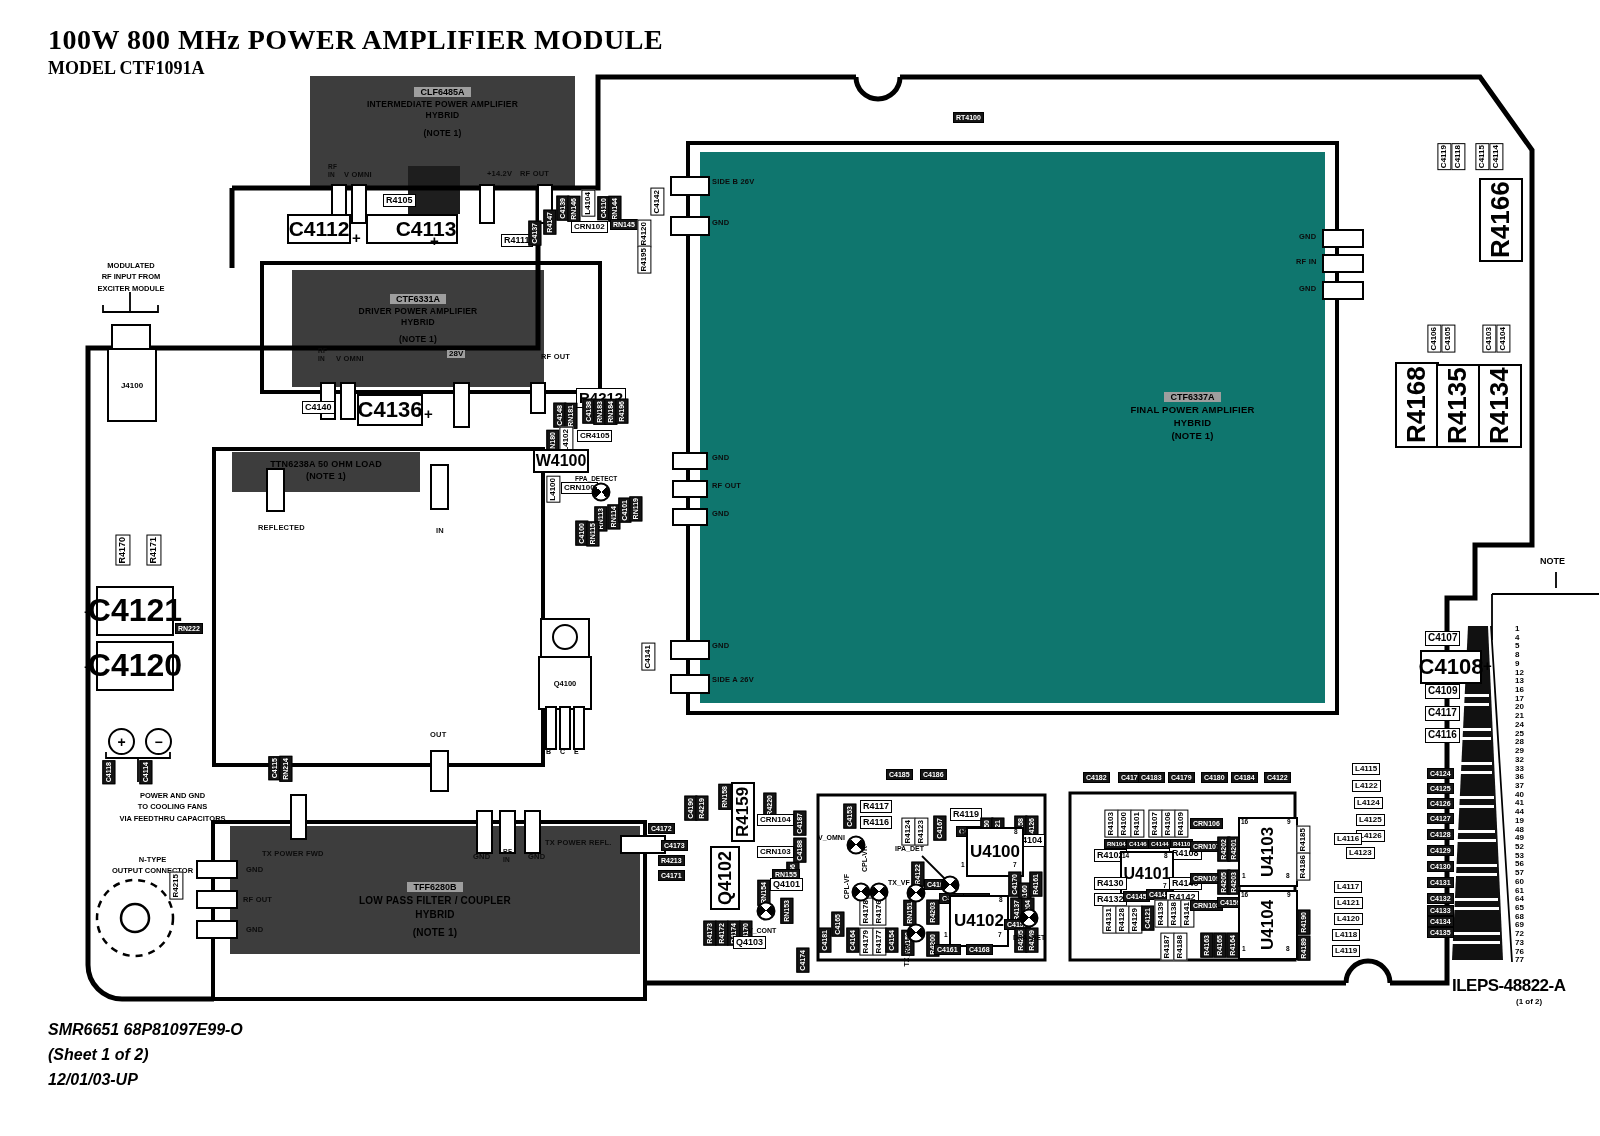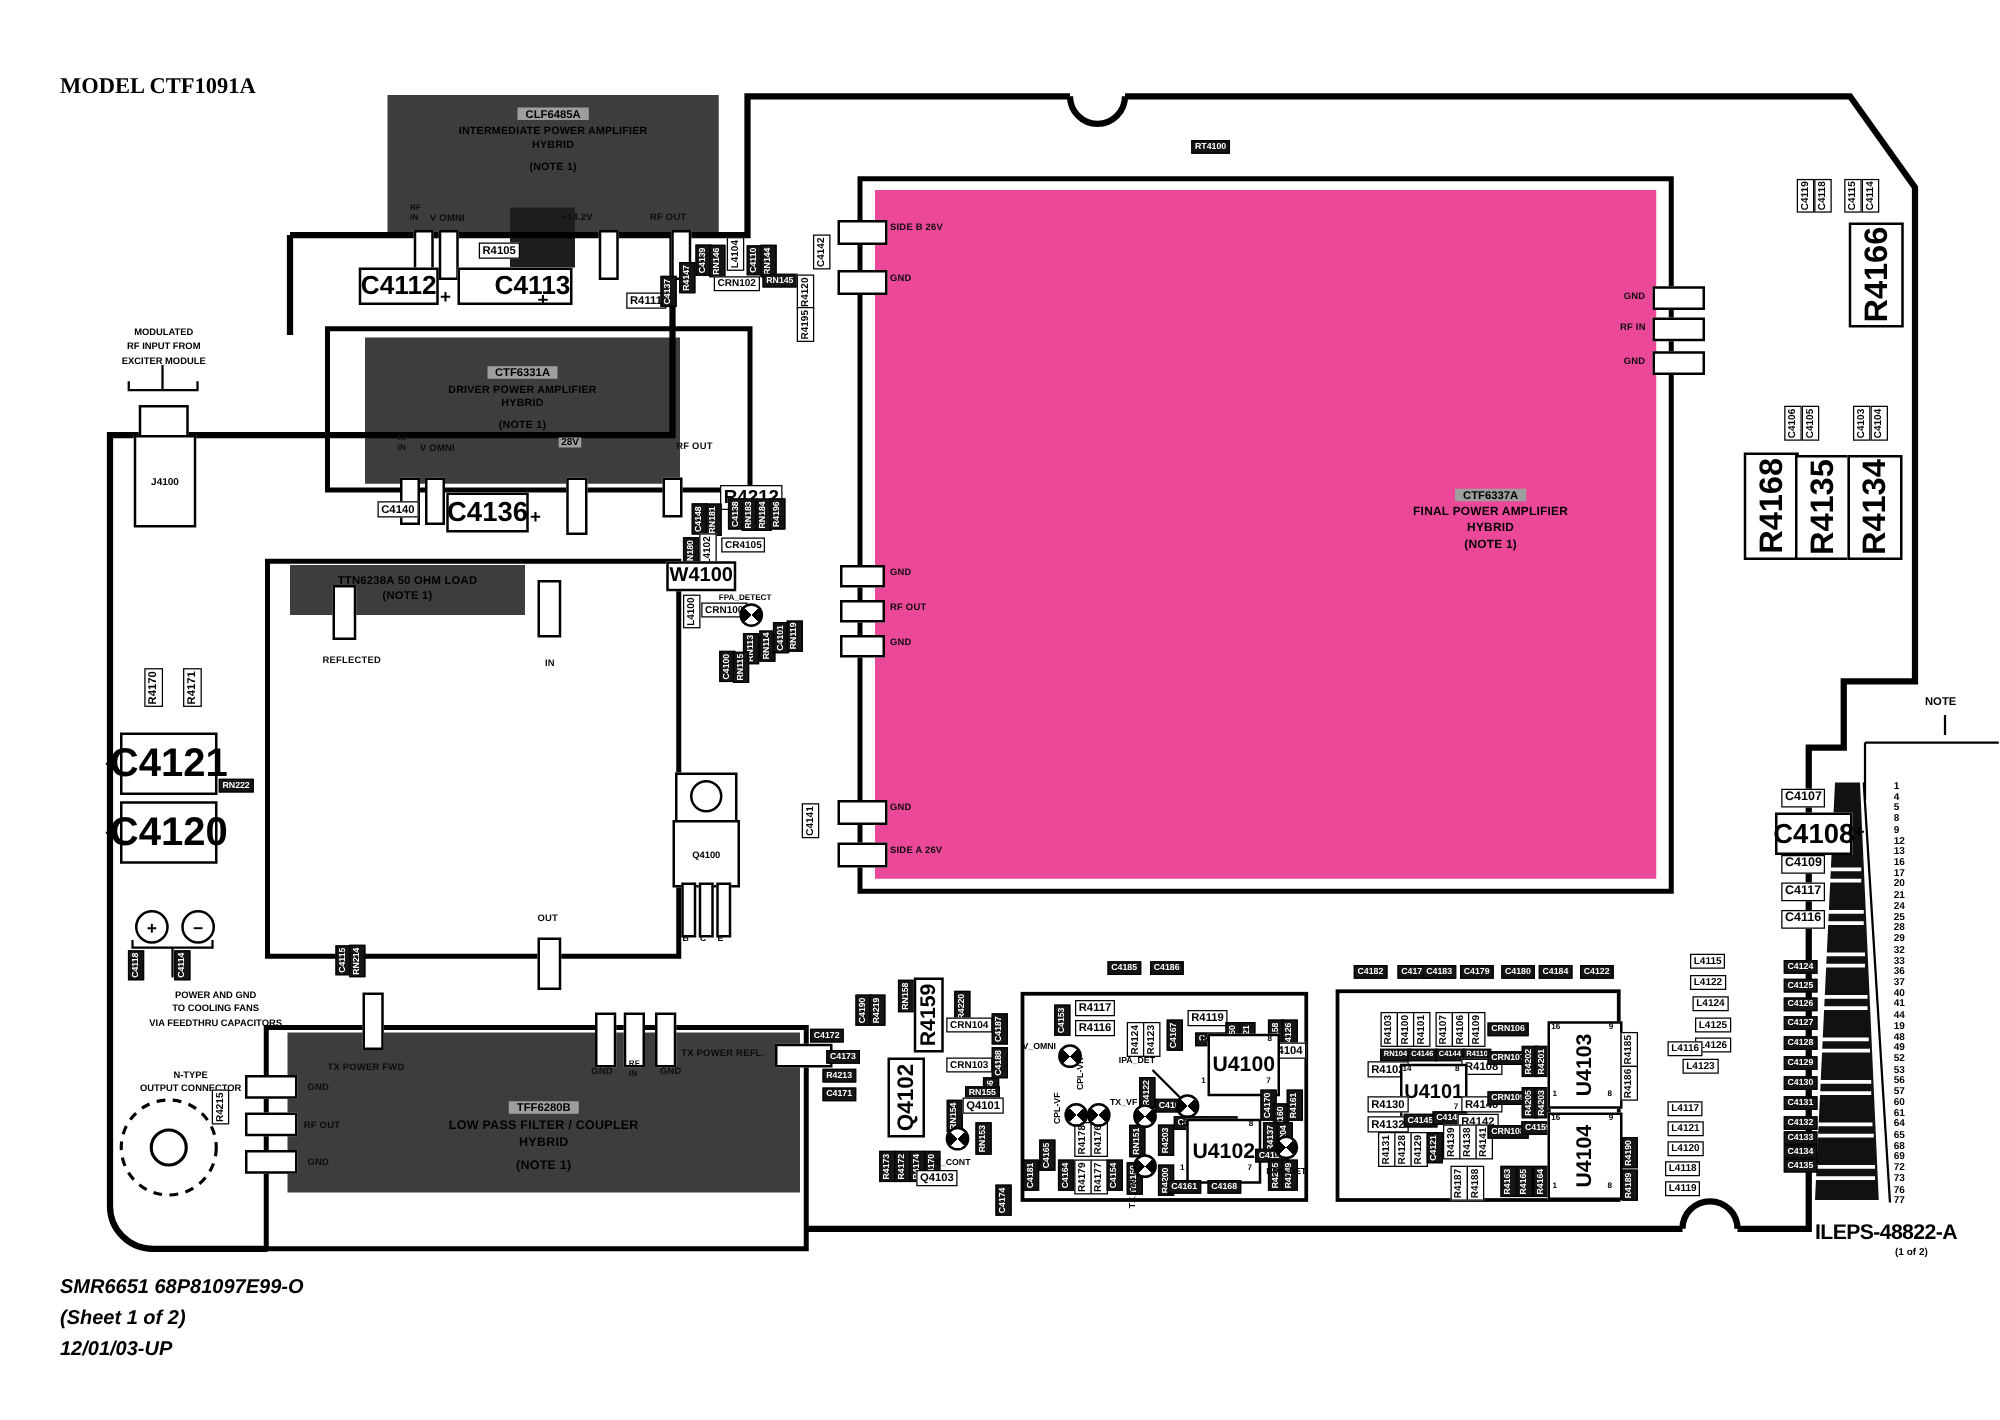--- a/index.html
+++ b/index.html
@@ -60,21 +60,21 @@
   </div>
 
   <div class="block" style="left:232px;top:452px;width:188px;height:40px">
     <div class="txt" style="top:6px">
       <div class="bl" style="font-size:9px">TTN6238A 50 OHM LOAD</div>
       <div class="bl" style="font-size:9px">(NOTE 1)</div>
     </div>
   </div>
 
 
-  <div class="block" style="left:700px;top:152px;width:625px;height:551px;background:#ec4899">
+  <div class="block" style="left:700px;top:152px;width:625px;height:551px;background:#0f766e">
     <div class="txt" style="top:234px;left:380px;right:20px">
       <span class="chip">CTF6337A</span>
       <div class="bl" style="font-size:9.5px">FINAL POWER AMPLIFIER</div>
       <div class="bl" style="font-size:9.5px">HYBRID</div>
       <div class="bl" style="font-size:9.5px">(NOTE 1)</div>
     </div>
   </div>
 
   <div class="block" style="left:230px;top:826px;width:410px;height:128px">
     <div class="txt" style="top:50px">
@@ -108,20 +108,21 @@
       <path d="M106,752 V758 H170 V752 M138,758 V782"></path>
       <path d="M922,856 L946,880"></path>
       <path d="M1556,572 V588 M1492,594 H1599 M1492,594 V640"></path>
       <path d="M1491,626 L1512,962"></path>
     </g>
     <circle cx="135" cy="918" r="38" stroke="#000" stroke-width="2.5" fill="none" stroke-dasharray="7,6"></circle>
     <circle cx="135" cy="918" r="14" stroke="#000" stroke-width="2.5" fill="none"></circle>
     <polygon points="1468,626 1488,626 1503,960 1452,960" fill="#111"></polygon>
   </svg>
 
+  <div class="ttl1">100W 800 MHz POWER AMPLIFIER MODULE</div>
   <div class="ttl2">MODEL CTF1091A</div>
 
   <div class="ann" style="left:86px;top:260px;width:90px">
     <div>MODULATED</div>
     <div>RF INPUT FROM</div>
     <div>EXCITER MODULE</div>
   </div>
 
   <div class="ann" style="left:105px;top:790px;width:135px">
     <div>POWER AND GND</div>
@@ -175,21 +176,21 @@
     <div class="lbl k-d rot" style="left: 597px; top: 196px;">C4110</div>
     <div class="lbl k-d rot" style="left: 608px; top: 196px;">RN144</div>
     <div class="lbl k-w" style="left: 571px; top: 221px; font-size: 8px;">CRN102</div>
     <div class="lbl k-d" style="left: 610px; top: 219px;">RN145</div>
     <div class="lbl k-w rot" style="left: 650px; top: 188px;">C4142</div>
     <div class="lbl k-w rot" style="left: 637px; top: 220px;">R4120</div>
     <div class="lbl k-w rot" style="left: 637px; top: 246px;">R4195</div>
     <div class="lbl k-g" style="left: 328px; top: 164px; font-size: 6.5px;">RF</div>
     <div class="lbl k-g" style="left: 328px; top: 172px; font-size: 6.5px;">IN</div>
     <div class="lbl k-g" style="left: 344px; top: 171px;">V OMNI</div>
-    <div class="lbl k-g" style="left: 449px; top: 170px;">+14.2V</div>
+    <div class="lbl k-g" style="left: 487px; top: 170px;">+14.2V</div>
     <div class="lbl k-g" style="left: 520px; top: 170px;">RF OUT</div>
     <div class="lbl k-w" style="left: 302px; top: 401px; font-size: 9px;">C4140</div>
     <div class="lbl k-W" style="left: 357px; top: 394px; font-size: 22px; width: 62px; height: 28px;">C4136</div>
     <div class="lbl k-t" style="left: 424px; top: 406px; font-size: 15px;">+</div>
     <div class="lbl k-w" style="left: 536px; top: 388px; font-size: 15px; margin-left: 40px;">R4212</div>
     <div class="lbl k-d rot" style="left: 553px; top: 403px;">C4148</div>
     <div class="lbl k-d rot" style="left: 564px; top: 403px;">RN181</div>
     <div class="lbl k-d rot" style="left: 582px; top: 399px;">C4138</div>
     <div class="lbl k-d rot" style="left: 593px; top: 399px;">RN183</div>
     <div class="lbl k-d rot" style="left: 604px; top: 399px;">RN184</div>

